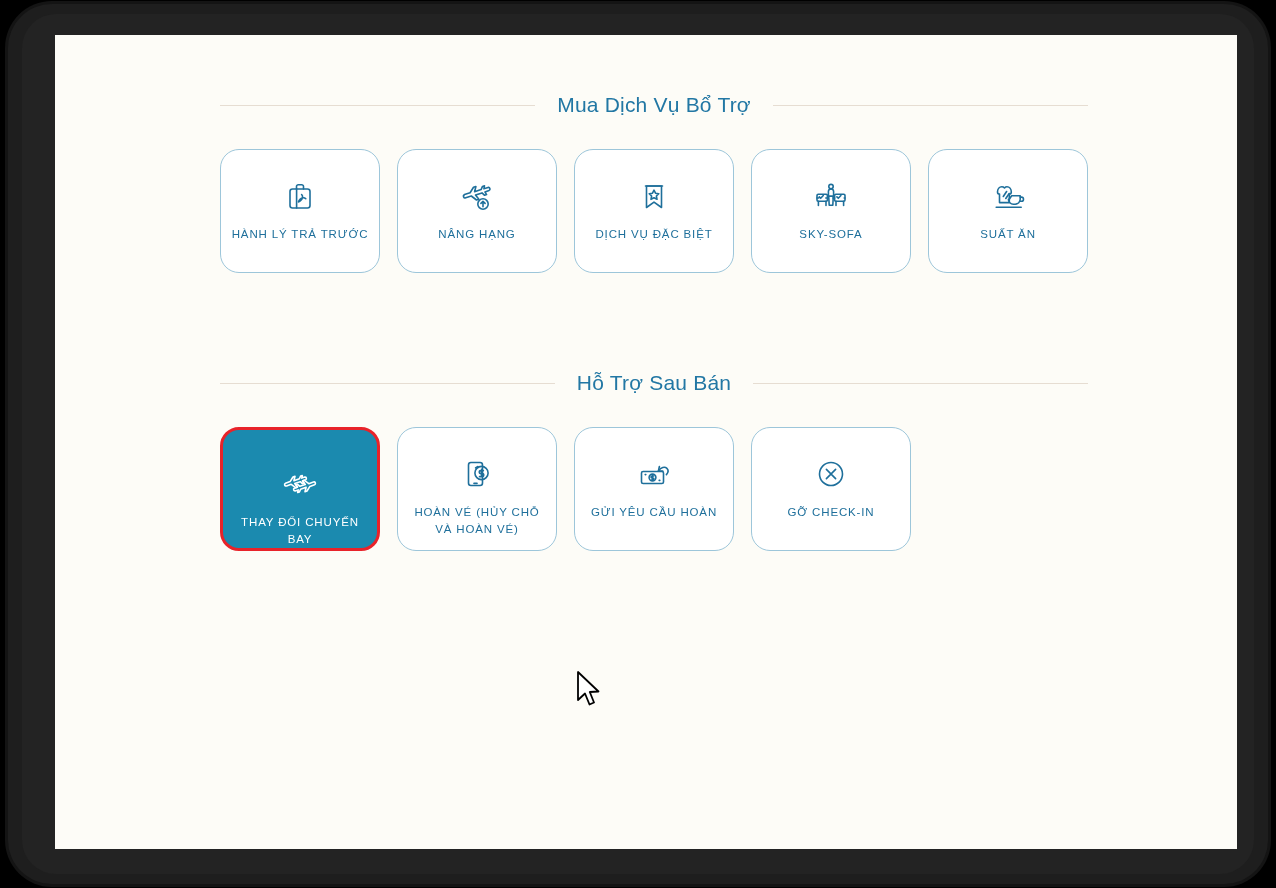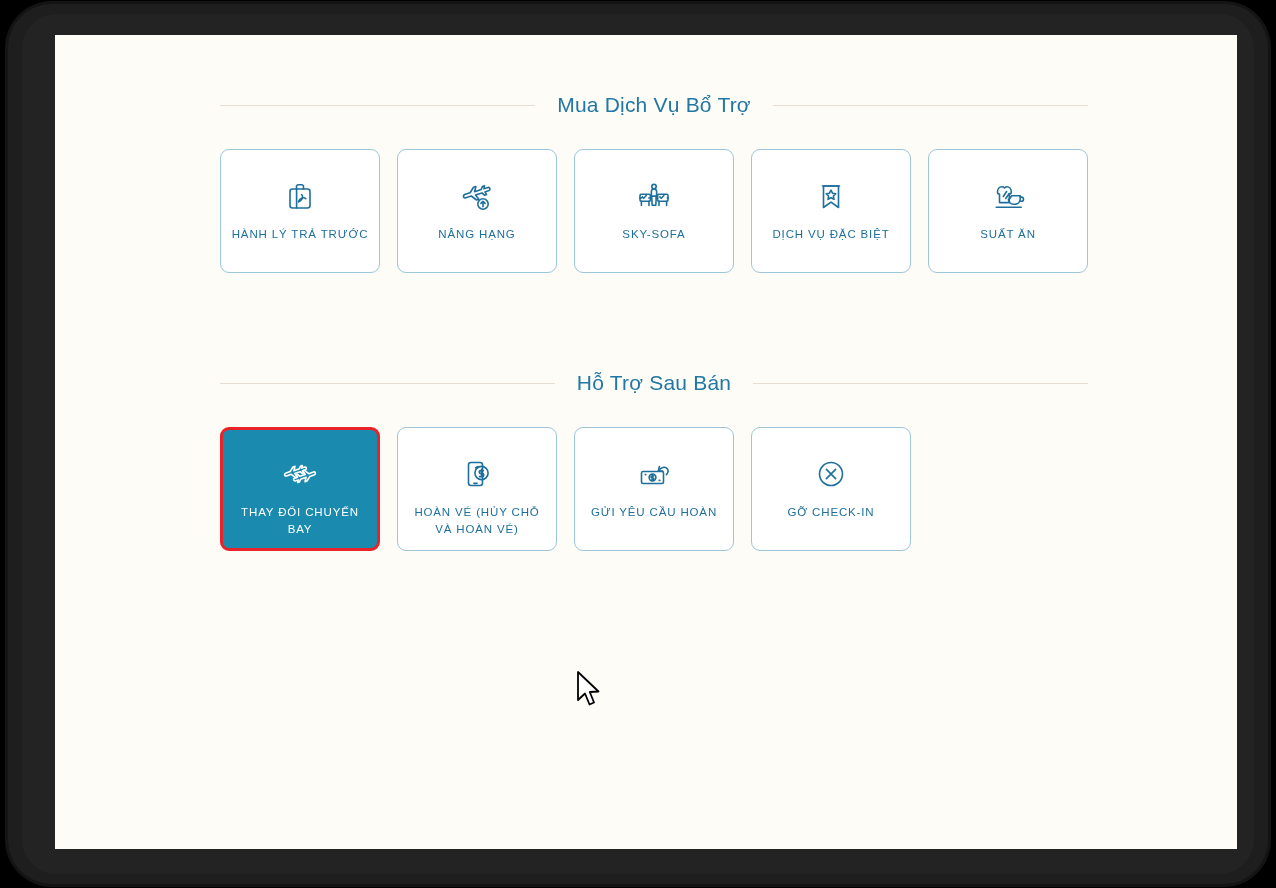--- a/index.html
+++ b/index.html
@@ -90,21 +90,21 @@
     column-gap: 17px;
     row-gap: 17px;
     margin-top: 32px;
   }
 
   .card {
     position: relative;
     height: 124px;
     background: #ffffff;
     border: 1px solid #9dc6da;
-    border-radius: 9px;
+    border-radius: 19px;
     display: flex;
     flex-direction: column;
     align-items: center;
     justify-content: flex-start;
     box-sizing: border-box;
     padding-top: 26px;
     cursor: pointer;
   }
   .card .icon {
     width: 40px;
@@ -128,20 +128,21 @@
     text-align: center;
     text-transform: uppercase;
     padding: 0 6px;
     font-weight: 500;
   }
 
   .card.selected {
     background: #1b8aaf;
     border: 3px solid #e8232a;
     padding-top: 24px;
+    justify-content: flex-end;
   }
   .card.selected .icon,
   .card.selected .label {
     color: #ffffff;
   }
 
   
   .section-gap { height: 40px; }
 
   
@@ -183,44 +184,44 @@
             </div>
             <div class="card">
               <span class="icon">
                 <svg viewBox="0 0 36 36">
                   <path d="M5.5 16.5l5.6-1.8 3.4-5.4 2.4-.8-1.3 5.2 6.5-2.1 1.4-3.2 2-.7-.6 3.1 4.2-1.4a1.6 1.6 0 0 1 1 3l-4.2 1.5 1.7 2.7-2 .7-2.6-2.4-6.5 2.2 3.4 4.1-2.4.8-5.2-4-5.6 1.8a1.6 1.6 0 0 1-1.2-3z" fill="none" stroke="currentColor" stroke-width="1.6" stroke-linecap="round" stroke-linejoin="round"></path>
                   <circle cx="24" cy="26" r="5.2" fill="none" stroke="currentColor" stroke-width="1.6" stroke-linecap="round" stroke-linejoin="round"></circle>
                   <path d="M24 28.8v-5.3M21.9 25.4l2.1-2 2.1 2" fill="none" stroke="currentColor" stroke-width="1.6" stroke-linecap="round" stroke-linejoin="round"></path>
                 </svg>
               </span>
               <span class="label">NÂNG HẠNG</span>
+            </div>
+            <div class="card">
+              <span class="icon">
+                <svg viewBox="0 0 36 36">
+                  <path d="M10.5 8h15v21.5l-7.5-5.4-7.5 5.4z" fill="none" stroke="currentColor" stroke-width="1.6" stroke-linecap="round" stroke-linejoin="round"></path>
+                  <path d="M9.5 8h17" fill="none" stroke="currentColor" stroke-width="1.6" stroke-linecap="round" stroke-linejoin="round"></path>
+                  <path d="M18 12.2l1.5 3 3.3.5-2.4 2.3.6 3.3-3-1.6-3 1.6.6-3.3-2.4-2.3 3.3-.5z" fill="none" stroke="currentColor" stroke-width="1.6" stroke-linecap="round" stroke-linejoin="round"></path>
+                </svg>
+              </span>
+              <span class="label">DỊCH VỤ ĐẶC BIỆT</span>
             </div>
             <div class="card">
               <span class="icon">
                 <svg viewBox="0 0 36 36">
                   <circle cx="18" cy="8.6" r="2.2" fill="none" stroke="currentColor" stroke-width="1.6" stroke-linecap="round" stroke-linejoin="round"></circle>
                   <path d="M15.4 13.6a2.6 2.6 0 0 1 5.2 0v4.6h-5.2z" fill="none" stroke="currentColor" stroke-width="1.6" stroke-linecap="round" stroke-linejoin="round"></path>
                   <path d="M15.7 18.2h4.6l-.5 9h-3.6z" fill="none" stroke="currentColor" stroke-width="1.6" stroke-linecap="round" stroke-linejoin="round"></path>
                   <rect x="4" y="16.2" width="10.4" height="7" rx="1.2" fill="none" stroke="currentColor" stroke-width="1.6" stroke-linecap="round" stroke-linejoin="round"></rect>
                   <path d="M6.3 18.9l1.4 1.4 2.6-2.8M5.4 23.2v4.2M13 23.2v4.2M4 20h1.6M12.8 20h1.6" fill="none" stroke="currentColor" stroke-width="1.6" stroke-linecap="round" stroke-linejoin="round"></path>
                   <rect x="21.6" y="16.2" width="10.4" height="7" rx="1.2" fill="none" stroke="currentColor" stroke-width="1.6" stroke-linecap="round" stroke-linejoin="round"></rect>
                   <path d="M23.9 18.9l1.4 1.4 2.6-2.8M23 23.2v4.2M30.6 23.2v4.2M21.6 20h-1.6M31.2 20h.8" fill="none" stroke="currentColor" stroke-width="1.6" stroke-linecap="round" stroke-linejoin="round"></path>
                 </svg>
               </span>
               <span class="label">SKY-SOFA</span>
-            </div>
-            <div class="card">
-              <span class="icon">
-                <svg viewBox="0 0 36 36">
-                  <path d="M10.5 8h15v21.5l-7.5-5.4-7.5 5.4z" fill="none" stroke="currentColor" stroke-width="1.6" stroke-linecap="round" stroke-linejoin="round"></path>
-                  <path d="M9.5 8h17" fill="none" stroke="currentColor" stroke-width="1.6" stroke-linecap="round" stroke-linejoin="round"></path>
-                  <path d="M18 12.2l1.5 3 3.3.5-2.4 2.3.6 3.3-3-1.6-3 1.6.6-3.3-2.4-2.3 3.3-.5z" fill="none" stroke="currentColor" stroke-width="1.6" stroke-linecap="round" stroke-linejoin="round"></path>
-                </svg>
-              </span>
-              <span class="label">DỊCH VỤ ĐẶC BIỆT</span>
             </div>
             <div class="card">
               <span class="icon">
                 <svg viewBox="0 0 36 36">
                   <path d="M7.5 14c0-3 1.9-5.3 4.3-5.3 1.2 0 2.1.5 2.7 1.2.6-.7 1.5-1.2 2.5-1.2 2.4 0 4.3 2.3 4.3 5.3 0 1.4-.9 2.1-2 2.1v8.5H9.5v-8.5c-1.1 0-2-.7-2-2.1z" fill="none" stroke="currentColor" stroke-width="1.6" stroke-linecap="round" stroke-linejoin="round"></path>
                   <path d="M16.6 13.5l-3.3 5M19.2 15.5l-3.4 5M21.3 18.2l-2.4 3.6" fill="none" stroke="currentColor" stroke-width="1.6" stroke-linecap="round" stroke-linejoin="round"></path>
                   <path d="M21.8 17.8h8.4v3.4a5 5 0 0 1-5 5h-1.8a5 5 0 0 1-5-5" fill="none" stroke="currentColor" stroke-width="1.6" stroke-linecap="round" stroke-linejoin="round"></path>
                   <path d="M30.2 19.1h1.2a2.1 2.1 0 0 1 0 4.2h-1.4" fill="none" stroke="currentColor" stroke-width="1.6" stroke-linecap="round" stroke-linejoin="round"></path>
                   <path d="M6.2 29.2h25" fill="none" stroke="currentColor" stroke-width="1.6" stroke-linecap="round" stroke-linejoin="round"></path>
                 </svg>

